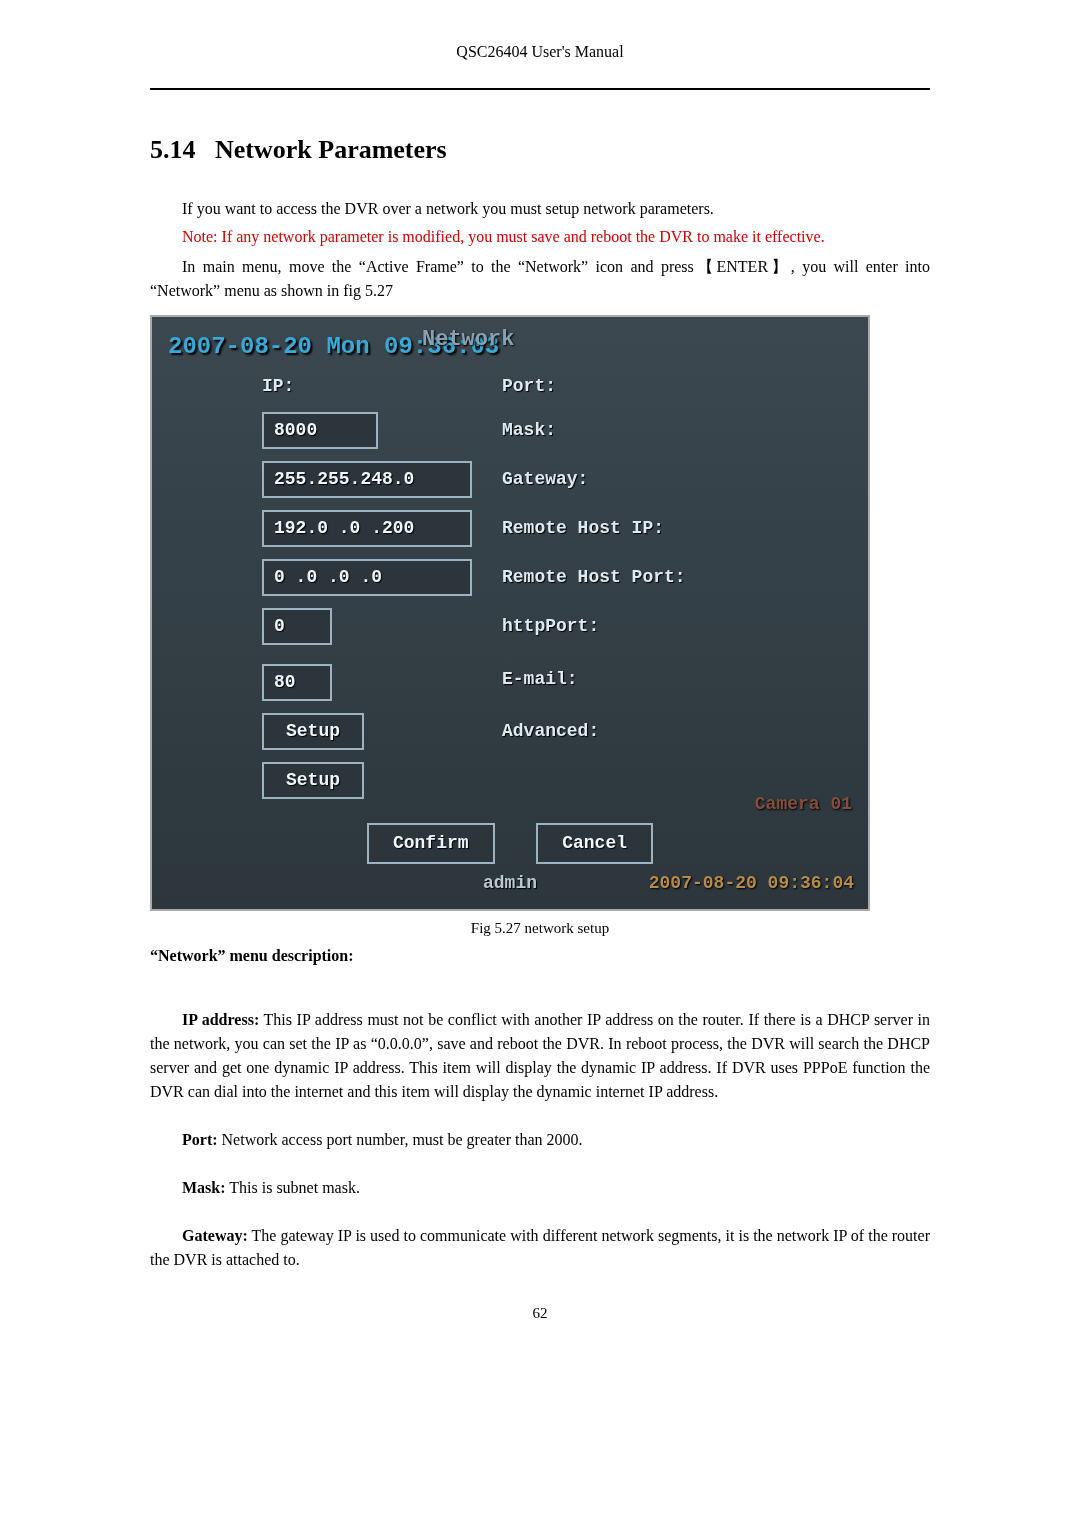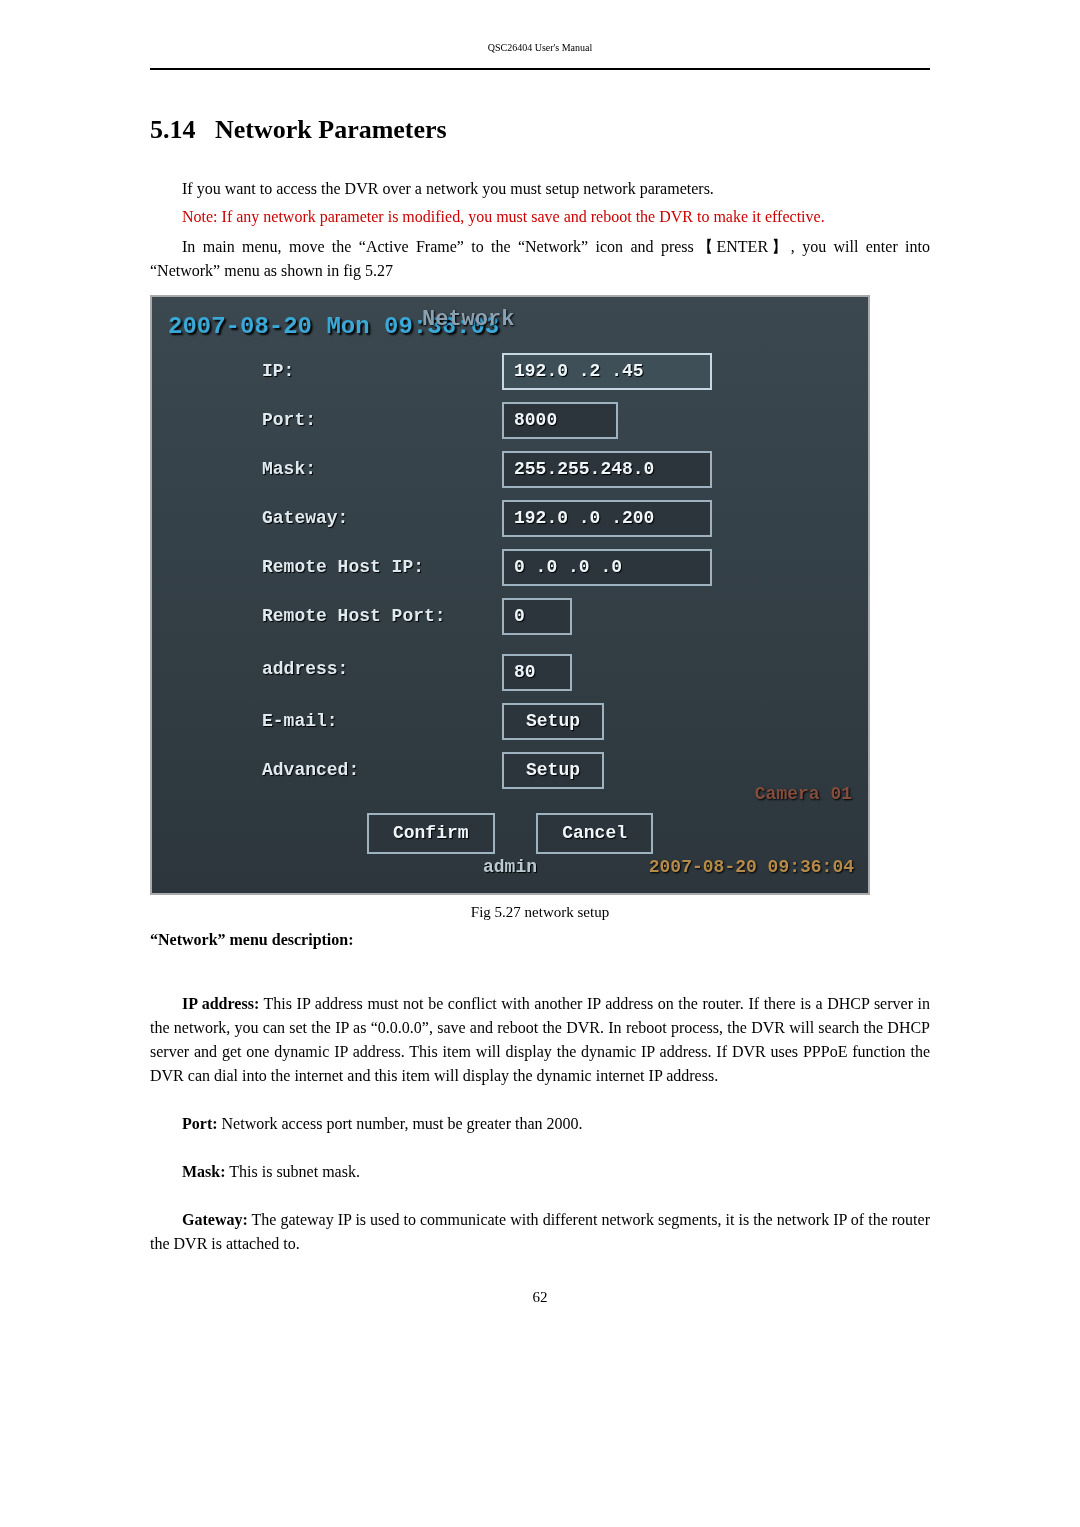--- a/index.html
+++ b/index.html
@@ -8,23 +8,23 @@
       background: #fff;
       width: 1080px;
       margin: 0 auto;
       padding: 40px 150px 60px 150px;
       color: #000;
       font-size: 16px;
       line-height: 1.5;
     }
     .header-line {
       text-align: center;
-      font-size: 10px;
+      font-size: 16px;
       border-bottom: 2px solid #000;
-      padding-bottom: 13px;
+      padding-bottom: 24px;
       margin-bottom: 40px;
     }
     .section-title {
       font-size: 26px;
       font-weight: bold;
       margin-bottom: 28px;
     }
     .body-para {
       font-size: 16px;
       text-indent: 2em;
@@ -104,20 +104,21 @@
       display:inline-block;
       border: 2px solid #9fb2c0;
       background:#2b353b;
       padding: 5px 24px;
       color:#eef6fa;
       font-size:18px;
       text-shadow: 1px 1px 1px #000;
       margin: 0 16px;
     }
     .status-bar {
+      margin-top:6px;
       display:flex;
       justify-content:center;
       align-items:center;
       gap: 40px;
       color:#b9c9d2;
       font-size:18px;
       text-shadow: 1px 1px 1px #000;
       position: relative;
     }
     .ghost-ts {
@@ -169,38 +170,37 @@
 <p class="body-para note-red">Note: If any network parameter is modified, you must save and reboot the DVR to make it effective.</p>
 <p class="body-para" style="margin-top:6px;">In main menu, move the “Active Frame” to the “Network” icon and press【ENTER】, you will enter into “Network” menu as shown in fig 5.27</p>
 
 <div class="screenshot-container">
   <div class="osd-top">
     <span>2007-08-20 Mon 09:36:03</span>
     <span class="osd-title-overlay">Network</span>
   </div>
   <div class="form-area">
     <div class="lbl">IP:</div>
-    <div class="inp active w-ip">192.0  .2  .45</div>
 
     <div class="lbl">Port:</div>
     <div class="inp w-port">8000</div>
 
     <div class="lbl">Mask:</div>
     <div class="inp w-ip">255.255.248.0</div>
 
     <div class="lbl">Gateway:</div>
     <div class="inp w-ip">192.0  .0  .200</div>
 
     <div class="lbl">Remote Host IP:</div>
     <div class="inp w-ip">0   .0   .0   .0</div>
 
     <div class="lbl">Remote Host Port:</div>
     <div class="inp w-port2">0</div>
 
-    <div class="lbl">address:</div>
+    <div class="lbl">httpPort:</div>
     <div class="inp w-http">80</div>
 
     <div class="lbl">E-mail:</div>
     <div><span class="btn-setup">Setup</span></div>
 
     <div class="lbl">Advanced:</div>
     <div><span class="btn-setup">Setup</span></div>
   </div>
 
   <div class="btn-row">

